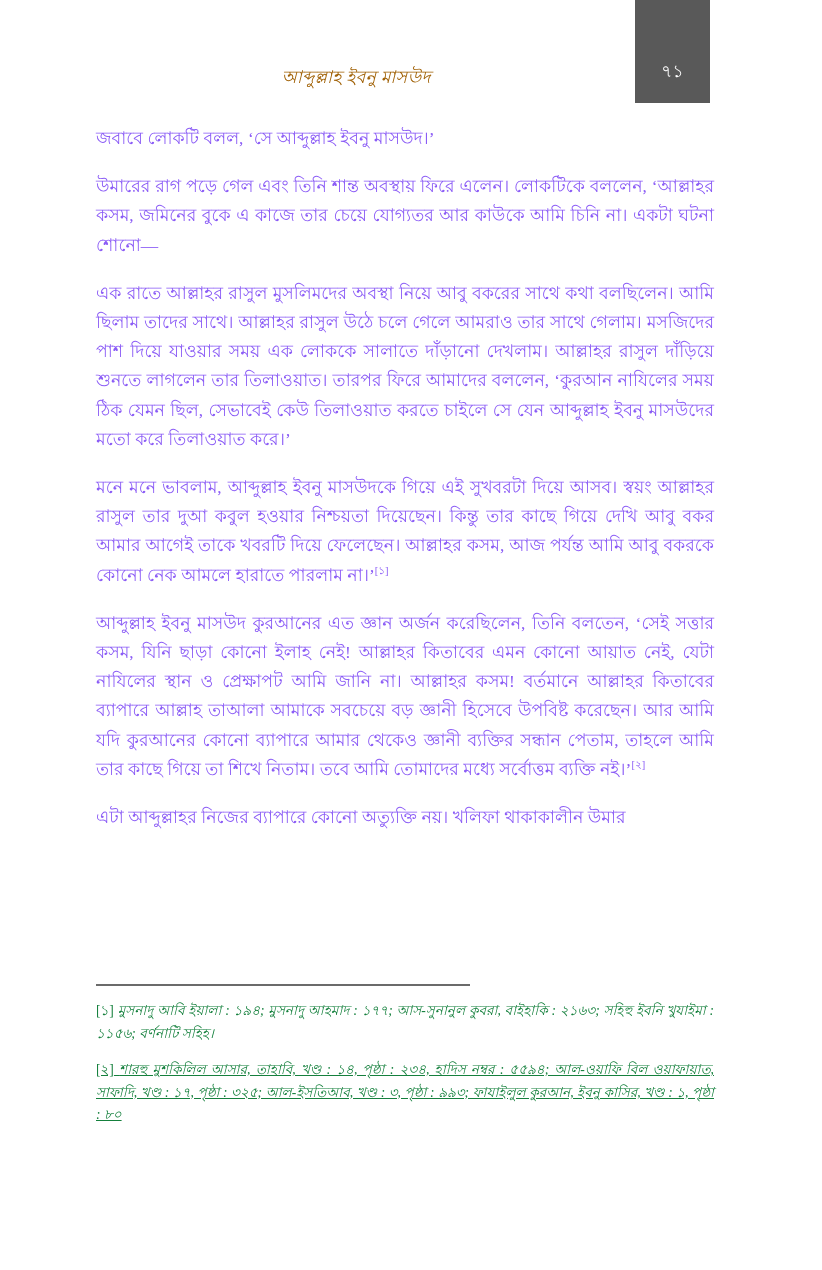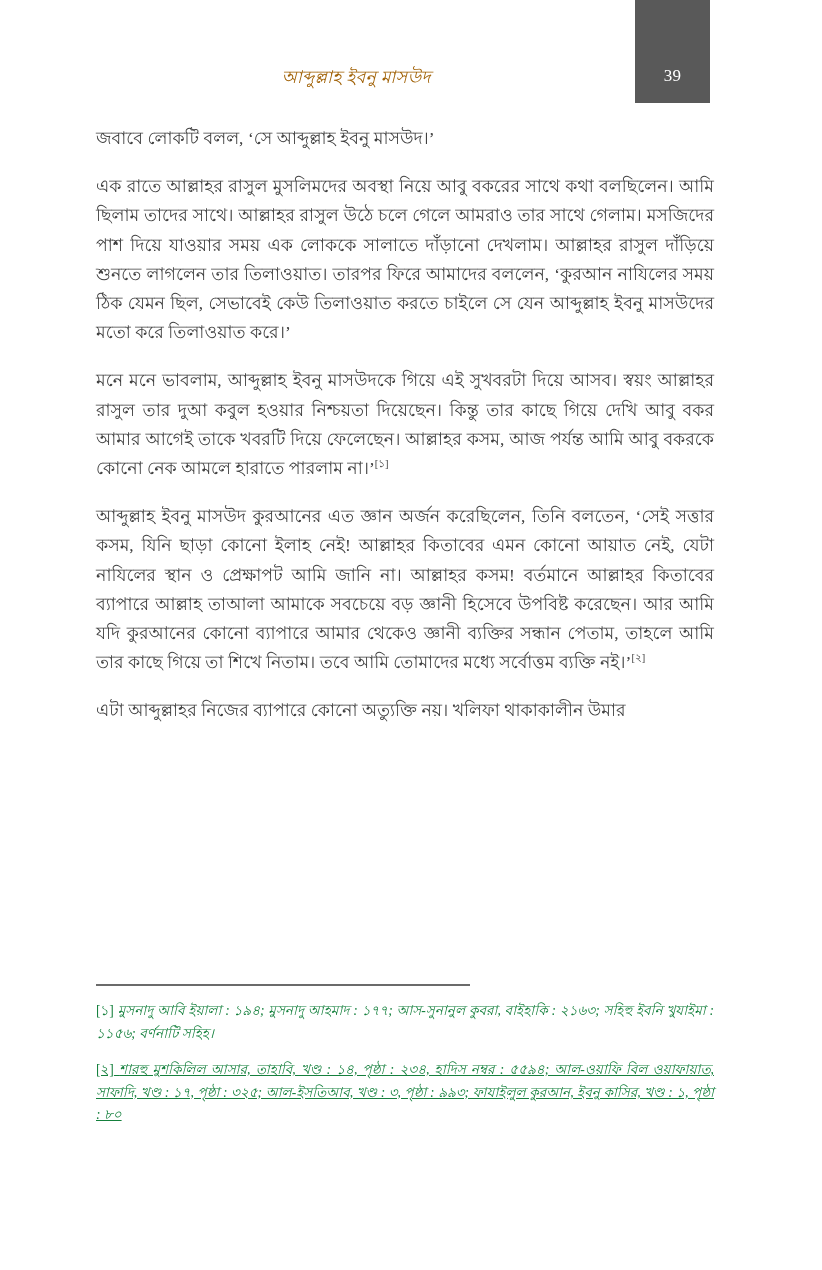--- a/index.html
+++ b/index.html
@@ -66,21 +66,21 @@
     top: 124px;
     width: 618px;
   }
 
   p.para {
     margin: 0 0 19px 0;
     font-size: 17.4px;
     line-height: 29.2px;
     text-align: justify;
     text-justify: inter-word;
-    color: #404040;
+    color: #8b5cf6;
     word-spacing: 0.1px;
   }
   p.para:last-child {
     margin-bottom: 16px;
   }
 
   sup.fn {
     font-size: 10.5px;
     vertical-align: super;
     line-height: 0;
@@ -117,29 +117,30 @@
   .fn-marker {
     font-style: normal;
   }
 </style>
 </head>
 <body>
 
 <div class="page">
 
   <div class="page-number-box">
-    <div class="page-number">39</div>
+    <div class="page-number">৭১</div>
   </div>
 
   <div class="running-head">আব্দুল্লাহ ইবনু মাসউদ</div>
 
   <div class="content">
 
     <p class="para">জবাবে লোকটি বলল, ‘সে আব্দুল্লাহ ইবনু মাসউদ।’</p>
 
+    <p class="para">উমারের রাগ পড়ে গেল এবং তিনি শান্ত অবস্থায় ফিরে এলেন। লোকটিকে বললেন, ‘আল্লাহর কসম, জমিনের বুকে এ কাজে তার চেয়ে যোগ্যতর আর কাউকে আমি চিনি না। একটা ঘটনা শোনো—</p>
 
     <p class="para">এক রাতে আল্লাহর রাসুল মুসলিমদের অবস্থা নিয়ে আবু বকরের সাথে কথা বলছিলেন। আমি ছিলাম তাদের সাথে। আল্লাহর রাসুল উঠে চলে গেলে আমরাও তার সাথে গেলাম। মসজিদের পাশ দিয়ে যাওয়ার সময় এক লোককে সালাতে দাঁড়ানো দেখলাম। আল্লাহর রাসুল দাঁড়িয়ে শুনতে লাগলেন তার তিলাওয়াত। তারপর ফিরে আমাদের বললেন, ‘কুরআন নাযিলের সময় ঠিক যেমন ছিল, সেভাবেই কেউ তিলাওয়াত করতে চাইলে সে যেন আব্দুল্লাহ ইবনু মাসউদের মতো করে তিলাওয়াত করে।’</p>
 
 
     <p class="para"><span>মনে মনে ভাবলাম, আব্দুল্লাহ ইবনু মাসউদকে গিয়ে এই সুখবরটা দিয়ে আসব। স্বয়ং আল্লাহর রাসুল তার দুআ কবুল হওয়ার নিশ্চয়তা দিয়েছেন। কিন্তু তার কাছে গিয়ে দেখি আবু বকর আমার আগেই তাকে খবরটি দিয়ে ফেলেছেন। আল্লাহর কসম, আজ পর্যন্ত আমি আবু বকরকে কোনো নেক আমলে হারাতে পারলাম না।’</span><sup class="fn">[১]</sup></p>
 
     <p class="para"><span>আব্দুল্লাহ ইবনু মাসউদ কুরআনের এত জ্ঞান অর্জন করেছিলেন, তিনি বলতেন, ‘সেই সত্তার কসম, যিনি ছাড়া কোনো ইলাহ নেই! আল্লাহর কিতাবের এমন কোনো আয়াত নেই, যেটা নাযিলের স্থান ও প্রেক্ষাপট আমি জানি না। আল্লাহর কসম! বর্তমানে আল্লাহর কিতাবের ব্যাপারে আল্লাহ তাআলা আমাকে সবচেয়ে বড় জ্ঞানী হিসেবে উপবিষ্ট করেছেন। আর আমি যদি কুরআনের কোনো ব্যাপারে আমার থেকেও জ্ঞানী ব্যক্তির সন্ধান পেতাম, তাহলে আমি তার কাছে গিয়ে তা শিখে নিতাম। তবে আমি তোমাদের মধ্যে সর্বোত্তম ব্যক্তি নই।’</span><sup class="fn">[২]</sup></p>
 
     <p class="para">এটা আব্দুল্লাহর নিজের ব্যাপারে কোনো অত্যুক্তি নয়। খলিফা থাকাকালীন উমার</p>
 

